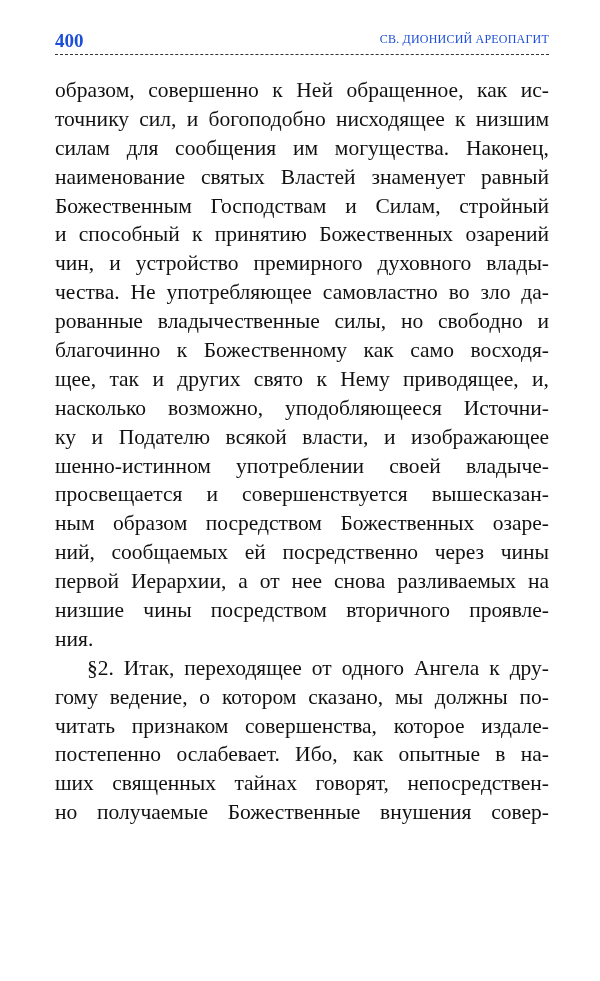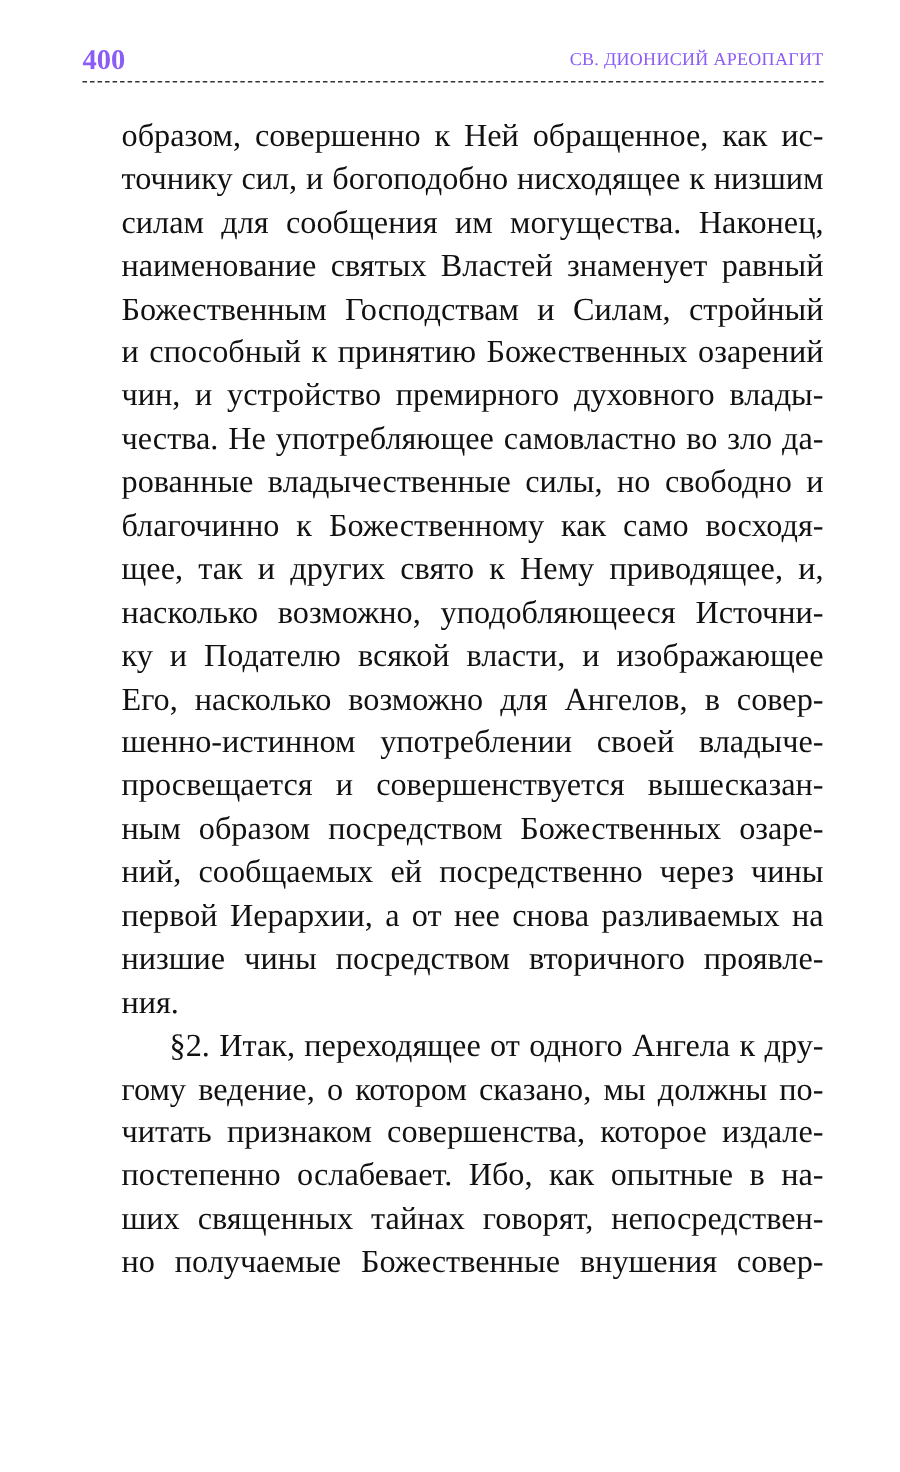--- a/index.html
+++ b/index.html
@@ -1,33 +1,32 @@
 <!DOCTYPE html>
 <html><head>
 <meta charset="utf-8">
 <style>
   html, body { margin: 0; padding: 0; background: #ffffff; }
   body { width: 600px; height: 981px; position: relative; overflow: hidden; }
   .page { position: absolute; left: 55px; top: 0; width: 494px; }
   .header {
     position: absolute; top: 30px; left: 0; width: 494px; height: 24px;
     border-bottom: 1.5px dashed #333;
-    font-family: "Liberation Serif", serif; color: #8b5cf6;
+    font-family: "Liberation Serif", serif; color: #1d4ed8;
   }
   .page-number { position: absolute; left: 0; top: 0; font-size: 19px; font-weight: bold; }
   .running-head { position: absolute; right: 0; top: 2px; font-size: 12px; letter-spacing: 0.2px; }
   .body-text {
     position: absolute; top: 76px; left: 0; width: 494px;
     font-family: "Liberation Serif", serif; color: #111;
     font-size: 21.5px; line-height: 28.9px;
   }
   .line {
     display: block; white-space: nowrap; text-align: justify; text-align-last: justify;
     height: 28.9px;
-    margin-left: 26px;
   }
   .line.last { text-align-last: left; }
   .line.indent { padding-left: 32px; }
 </style>
 </head>
 <body>
 
 <div class="page">
   <div class="header">
     <span class="page-number">400</span>
@@ -41,21 +40,20 @@
     <span class="line">наименование святых Властей знаменует равный</span>
     <span class="line">Божественным Господствам и Силам, стройный</span>
     <span class="line">и способный к принятию Божественных озарений</span>
     <span class="line">чин, и устройство премирного духовного влады-</span>
     <span class="line">чества. Не употребляющее самовластно во зло да-</span>
     <span class="line">рованные владычественные силы, но свободно и</span>
     <span class="line">благочинно к Божественному как само восходя-</span>
     <span class="line">щее, так и других свято к Нему приводящее, и,</span>
     <span class="line">насколько возможно, уподобляющееся Источни-</span>
     <span class="line">ку и Подателю всякой власти, и изображающее</span>
-    <span class="line">Его, насколько возможно для Ангелов, в совер-</span>
     <span class="line">шенно-истинном употреблении своей владыче-</span>
     <span class="line">просвещается и совершенствуется вышесказан-</span>
     <span class="line">ным образом посредством Божественных озаре-</span>
     <span class="line">ний, сообщаемых ей посредственно через чины</span>
     <span class="line">первой Иерархии, а от нее снова разливаемых на</span>
     <span class="line">низшие чины посредством вторичного проявле-</span>
     <span class="line last">ния.</span>
     <span class="line indent">§2. Итак, переходящее от одного Ангела к дру-</span>
     <span class="line">гому ведение, о котором сказано, мы должны по-</span>
     <span class="line">читать признаком совершенства, которое издале-</span>

